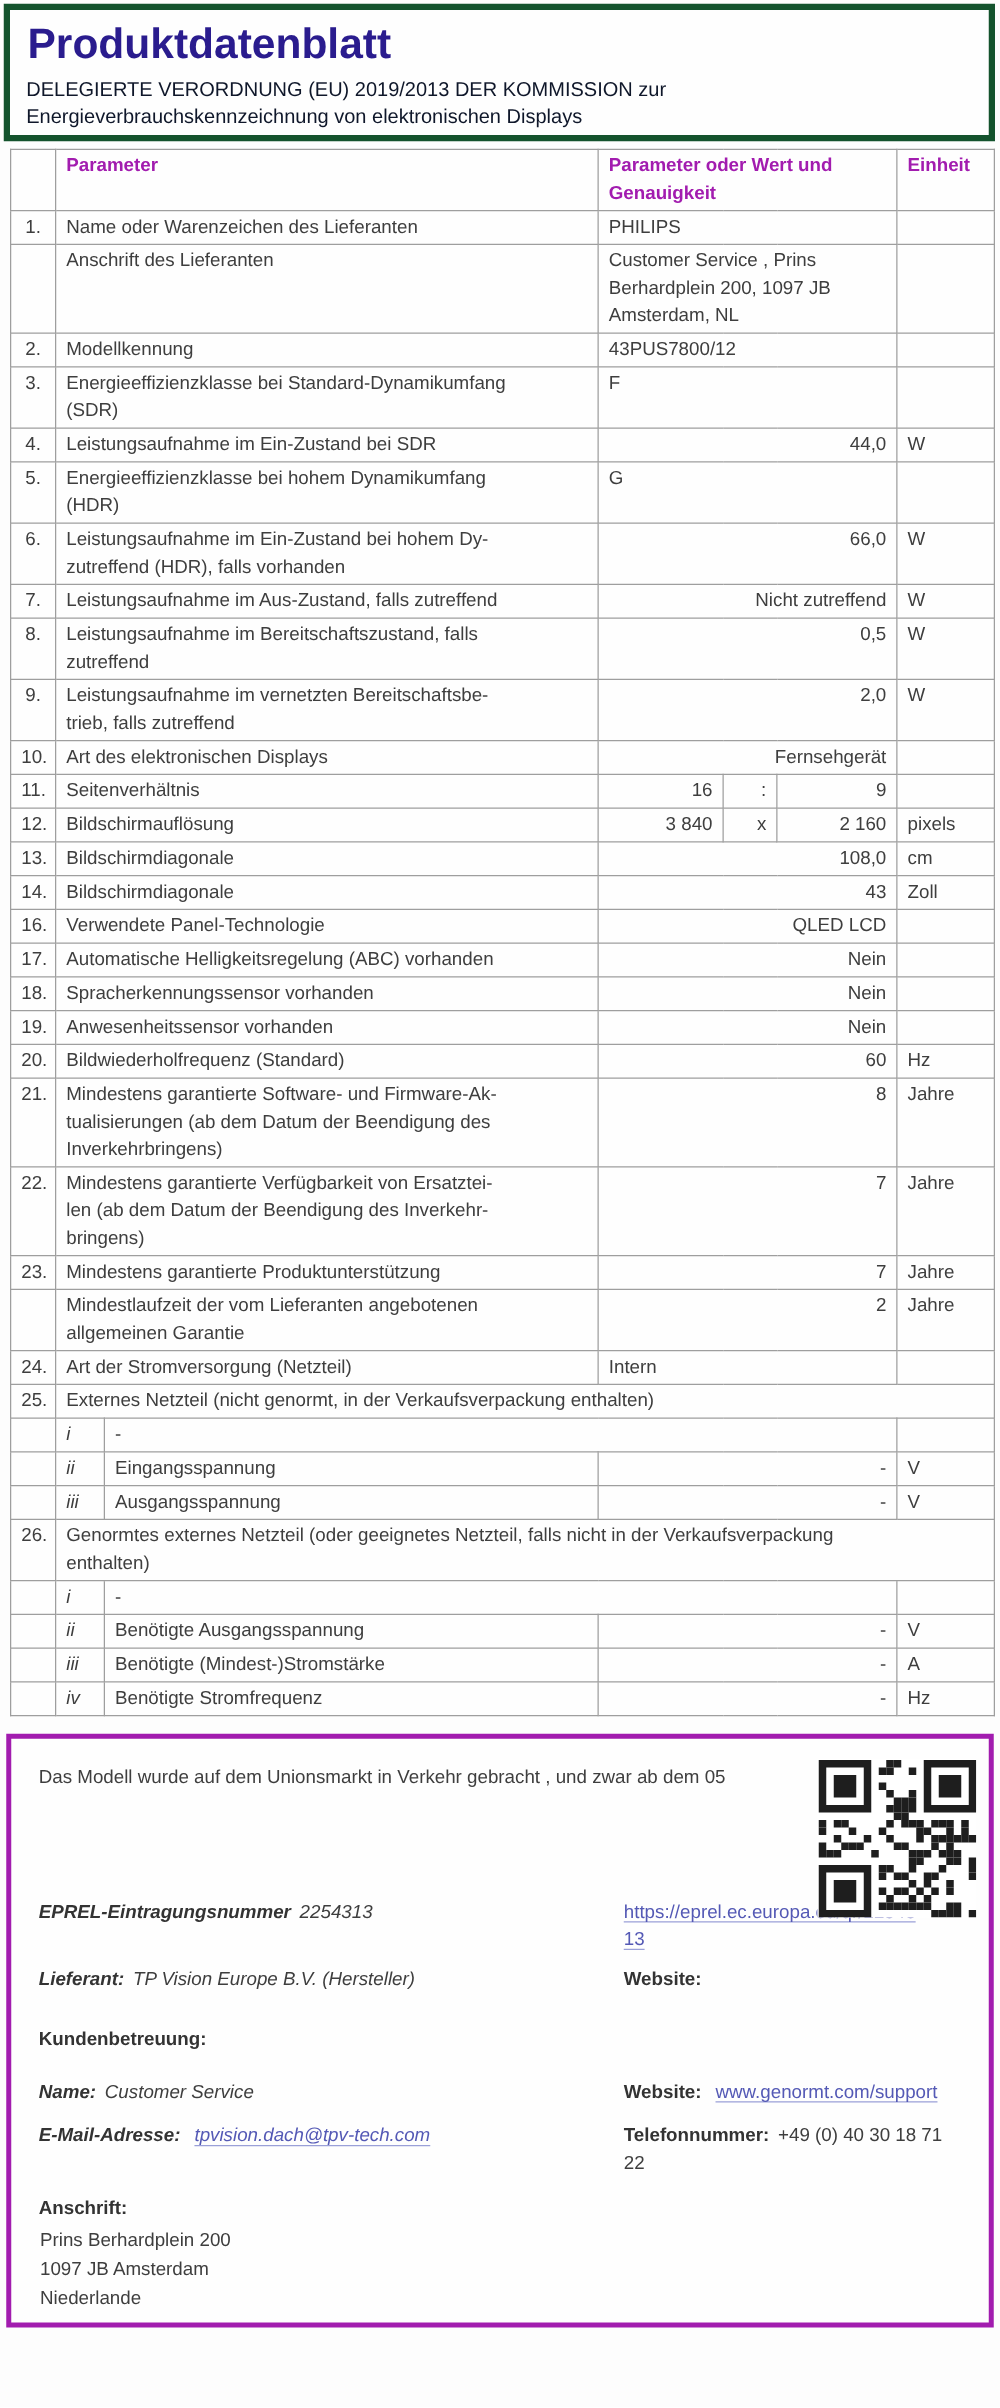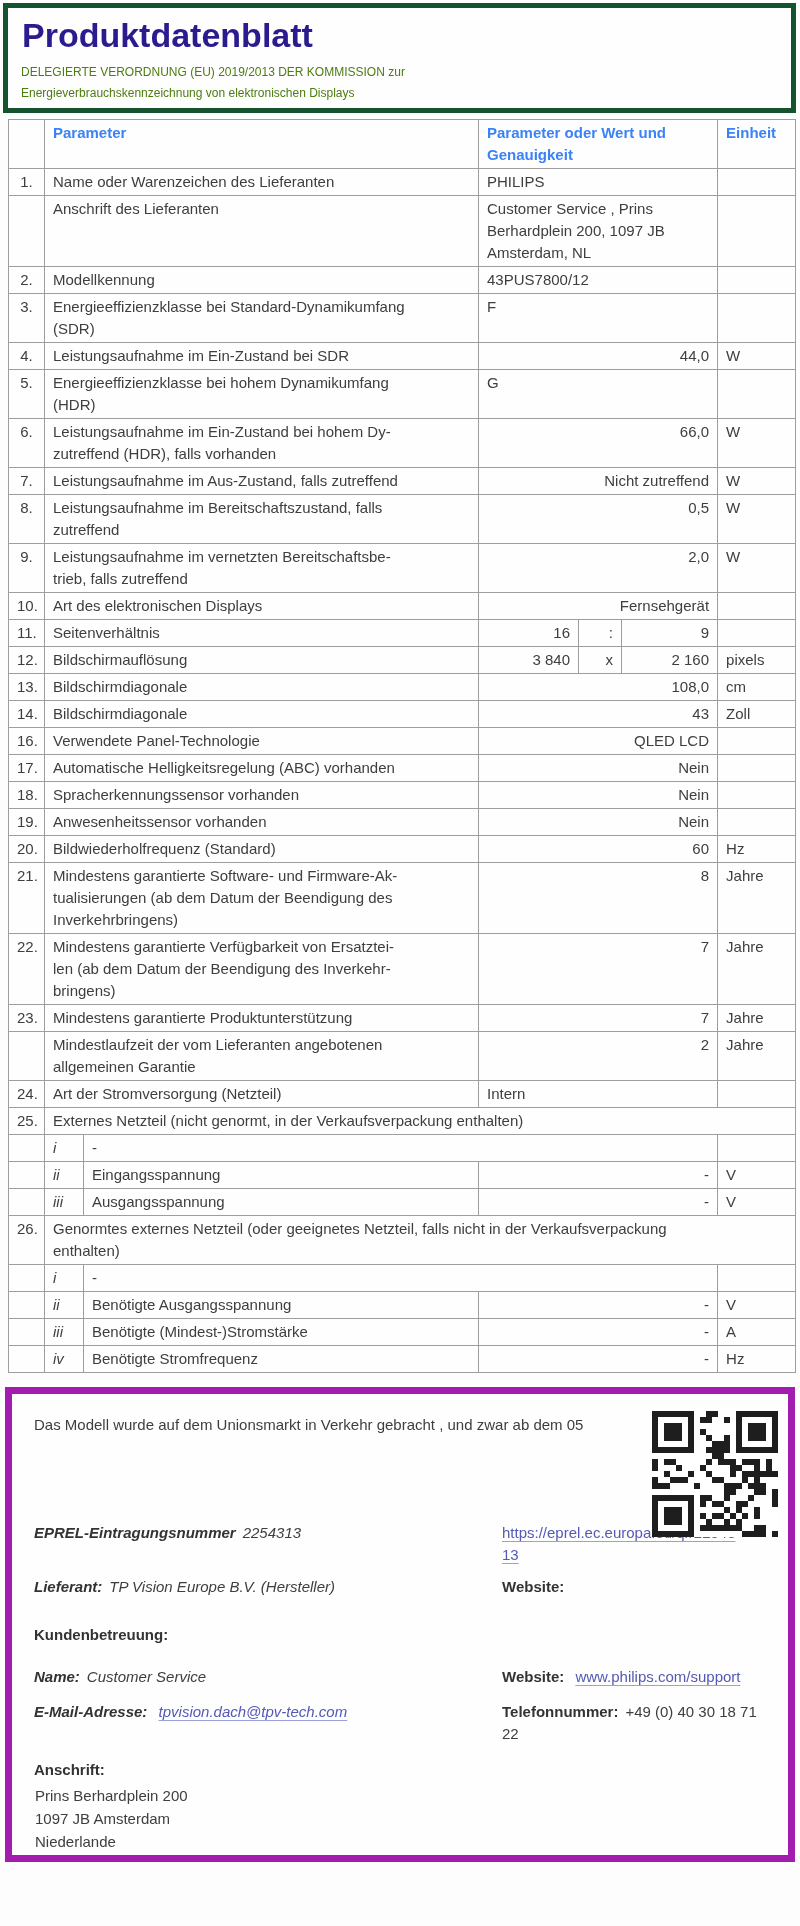--- a/index.html
+++ b/index.html
@@ -2,34 +2,34 @@
 <html><head>
 <meta charset="utf-8">
 <style>
   html,body{margin:0;padding:0;background:#ffffff;}
   body{width:800px;font-family:"Liberation Sans",sans-serif;color:#3e3e3e;-webkit-font-smoothing:antialiased;}
   .page{width:800px;height:1926px;background:#fdfdfd;position:relative;overflow:hidden;}
 
   
   .header-box{margin:3px 4px 0 3px;border:5px solid #14532d;box-sizing:border-box;height:110px;padding:6px 12px 10px 12px;background:#fefefe;}
   .doc-title{font-size:34px;font-weight:bold;color:#2a1c8e;margin:2px 0 8px 2px;line-height:38px;letter-spacing:0;}
-  .doc-subtitle{font-size:12px;line-height:21px;color:#4d7c0f;white-space:pre-line;margin-left:1px;}
+  .doc-subtitle{font-size:16px;line-height:21px;color:#0f172a;white-space:pre-line;margin-left:1px;}
 
   
   table.pdt{margin:6px 4px 0 8px;border-collapse:collapse;table-layout:fixed;width:787px;font-size:15px;background:#fefefe;}
   table.pdt td{border:1px solid #9e9e9e;padding:2px 8px;vertical-align:top;line-height:22px;white-space:pre-line;overflow:hidden;}
   td.c-num{text-align:center;padding:2px 3px;}
   td.c-roman{font-style:italic;padding:2px 4px 2px 9px;}
   td.c-unit{padding:2px 4px 2px 7px;}
   .ar{text-align:right;} .al{text-align:left;} .ac{text-align:right;}
-  .th{font-weight:bold;color:#3b82f6;}
+  .th{font-weight:bold;color:#a21caf;}
   tr.hdr td{height:44px;}
 
   
-  .footer-box{margin:14px 5px 0 5px;border:7px solid #a21caf;box-sizing:border-box;height:475px;padding:20px 22px;position:relative;font-size:15px;line-height:22px;background:#fefefe;}
+  .footer-box{margin:14px 5px 0 5px;border:4px solid #a21caf;box-sizing:border-box;height:475px;padding:20px 22px;position:relative;font-size:15px;line-height:22px;background:#fefefe;}
   .intro{white-space:nowrap;overflow:hidden;width:620px;margin:0;}
   .qr-wrap{position:absolute;top:16px;right:10px;width:127px;height:127px;background:#fff;}
   .cols{display:flex;align-items:flex-start;}
   .colL{width:468px;flex:0 0 468px;font-style:italic;}
   .colR{flex:1;}
   .lbl{font-weight:bold;color:#333;}
   .frow{margin:0;}
   .m-eprel{margin-top:86px;}
   .m-lief{margin-top:10px;}
   .m-kb{margin-top:26px;}
@@ -435,21 +435,21 @@
     </div>
 
     <p class="frow m-kb lbl">Kundenbetreuung:</p>
 
     <div class="cols m-name">
       <p class="frow colL">
         <span class="lbl">Name:</span><span class="val-gap">Customer Service</span>
       </p>
       <p class="frow colR">
         <span class="lbl">Website:</span>
-        <a class="lnk val-gap">www.philips.com/support</a>
+        <a class="lnk val-gap">www.genormt.com/support</a>
       </p>
     </div>
 
     <div class="cols m-mail">
       <p class="frow colL">
         <span class="lbl">E-Mail-Adresse:</span>
         <a class="lnk val-gap">tpvision.dach@tpv-tech.com</a>
       </p>
       <p class="frow colR phone-wrap">
         <span class="lbl">Telefonnummer:</span><span class="val-gap">+49 (0) 40 30 18 71 22</span>

